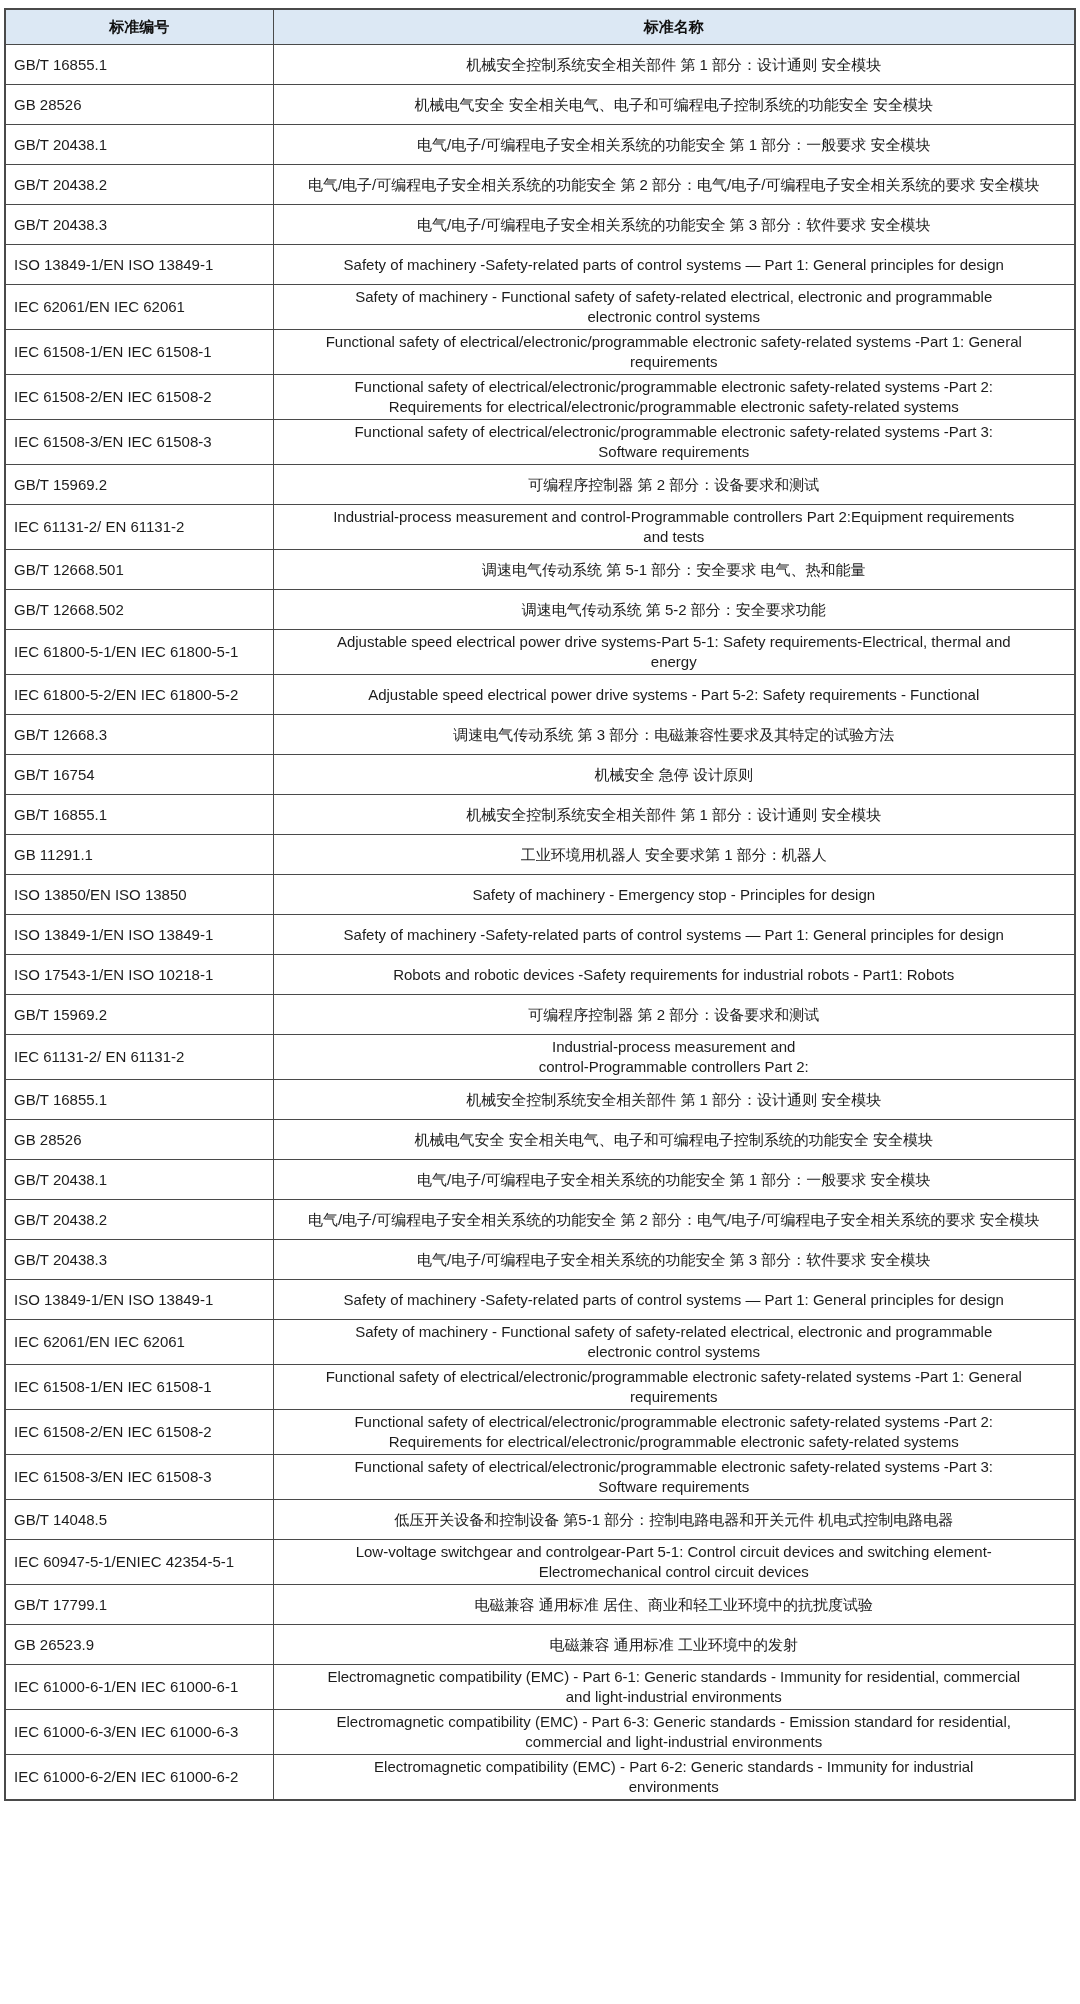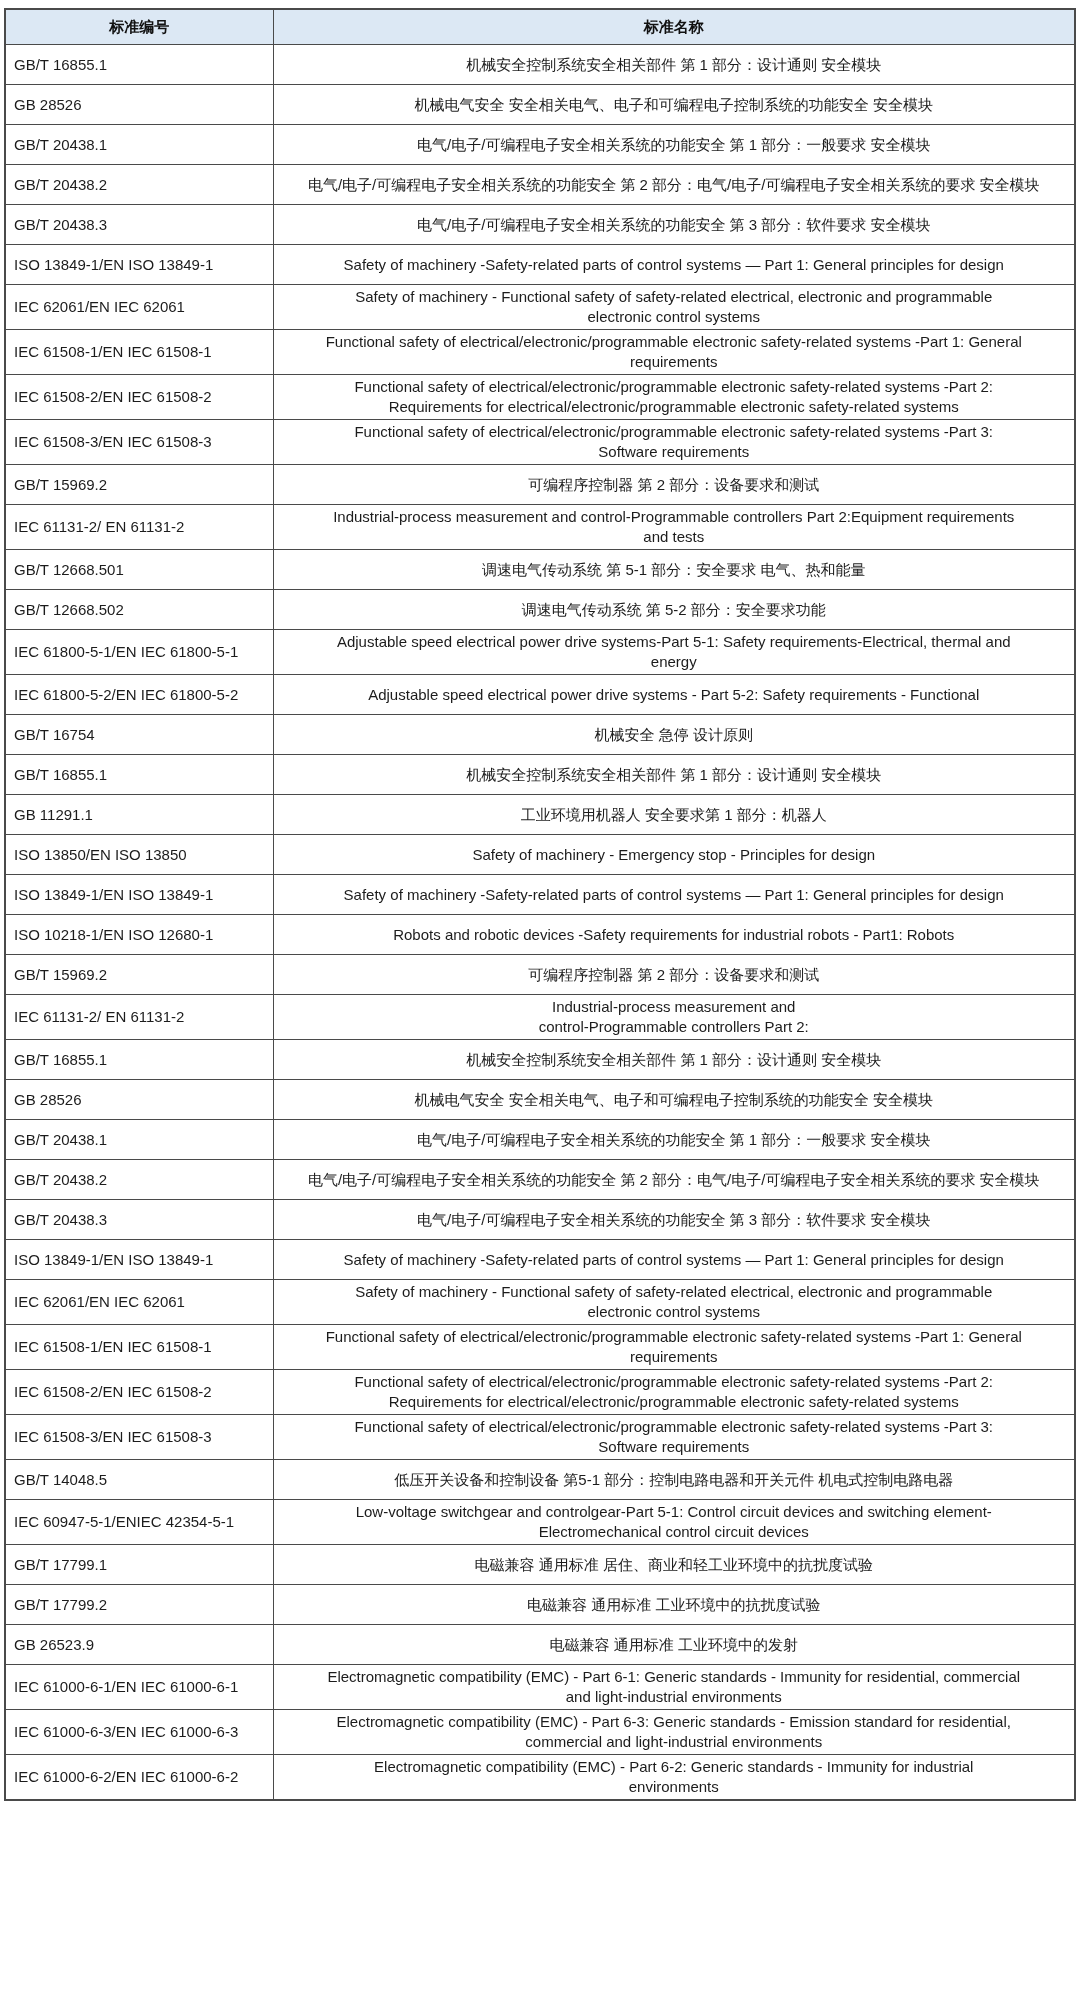--- a/index.html
+++ b/index.html
@@ -122,41 +122,45 @@
         <tr>
           <td class="col-code">IEC 61800-5-1/EN IEC 61800-5-1</td>
           <td class="col-name">Adjustable speed electrical power drive systems-Part 5-1: Safety requirements-Electrical, thermal and
 energy</td>
         </tr>
         <tr>
           <td class="col-code">IEC 61800-5-2/EN IEC 61800-5-2</td>
           <td class="col-name">Adjustable speed electrical power drive systems - Part 5-2: Safety requirements - Functional</td>
         </tr>
         <tr>
+          <td class="col-code">GB/T 12668.3</td>
+          <td class="col-name">调速电气传动系统 第 3 部分：电磁兼容性要求及其特定的试验方法</td>
+        </tr>
+        <tr>
           <td class="col-code">GB/T 16754</td>
           <td class="col-name">机械安全 急停 设计原则</td>
         </tr>
         <tr>
           <td class="col-code">GB/T 16855.1</td>
           <td class="col-name">机械安全控制系统安全相关部件 第 1 部分：设计通则 安全模块</td>
         </tr>
         <tr>
           <td class="col-code">GB 11291.1</td>
           <td class="col-name">工业环境用机器人 安全要求第 1 部分：机器人</td>
         </tr>
         <tr>
           <td class="col-code">ISO 13850/EN ISO 13850</td>
           <td class="col-name">Safety of machinery - Emergency stop - Principles for design</td>
         </tr>
         <tr>
           <td class="col-code">ISO 13849-1/EN ISO 13849-1</td>
           <td class="col-name">Safety of machinery -Safety-related parts of control systems — Part 1: General principles for design</td>
         </tr>
         <tr>
-          <td class="col-code">ISO 10218-1/EN ISO 12680-1</td>
+          <td class="col-code">ISO 17543-1/EN ISO 10218-1</td>
           <td class="col-name">Robots and robotic devices -Safety requirements for industrial robots - Part1: Robots</td>
         </tr>
         <tr>
           <td class="col-code">GB/T 15969.2</td>
           <td class="col-name">可编程序控制器 第 2 部分：设备要求和测试</td>
         </tr>
         <tr>
           <td class="col-code">IEC 61131-2/ EN 61131-2</td>
           <td class="col-name">Industrial-process measurement and
 control-Programmable controllers  Part 2:</td>
@@ -210,24 +214,20 @@
           <td class="col-name">低压开关设备和控制设备 第5-1 部分：控制电路电器和开关元件 机电式控制电路电器</td>
         </tr>
         <tr>
           <td class="col-code">IEC 60947-5-1/ENIEC 42354-5-1</td>
           <td class="col-name">Low-voltage switchgear and controlgear-Part 5-1: Control circuit devices and switching element-
 Electromechanical control circuit devices</td>
         </tr>
         <tr>
           <td class="col-code">GB/T 17799.1</td>
           <td class="col-name">电磁兼容 通用标准 居住、商业和轻工业环境中的抗扰度试验</td>
-        </tr>
-        <tr>
-          <td class="col-code">GB/T 17799.2</td>
-          <td class="col-name">电磁兼容 通用标准 工业环境中的抗扰度试验</td>
         </tr>
         <tr>
           <td class="col-code">GB 26523.9</td>
           <td class="col-name">电磁兼容 通用标准 工业环境中的发射</td>
         </tr>
         <tr>
           <td class="col-code">IEC 61000-6-1/EN IEC 61000-6-1</td>
           <td class="col-name">Electromagnetic compatibility (EMC) - Part 6-1: Generic standards - Immunity for residential, commercial
 and light-industrial environments</td>
         </tr>

